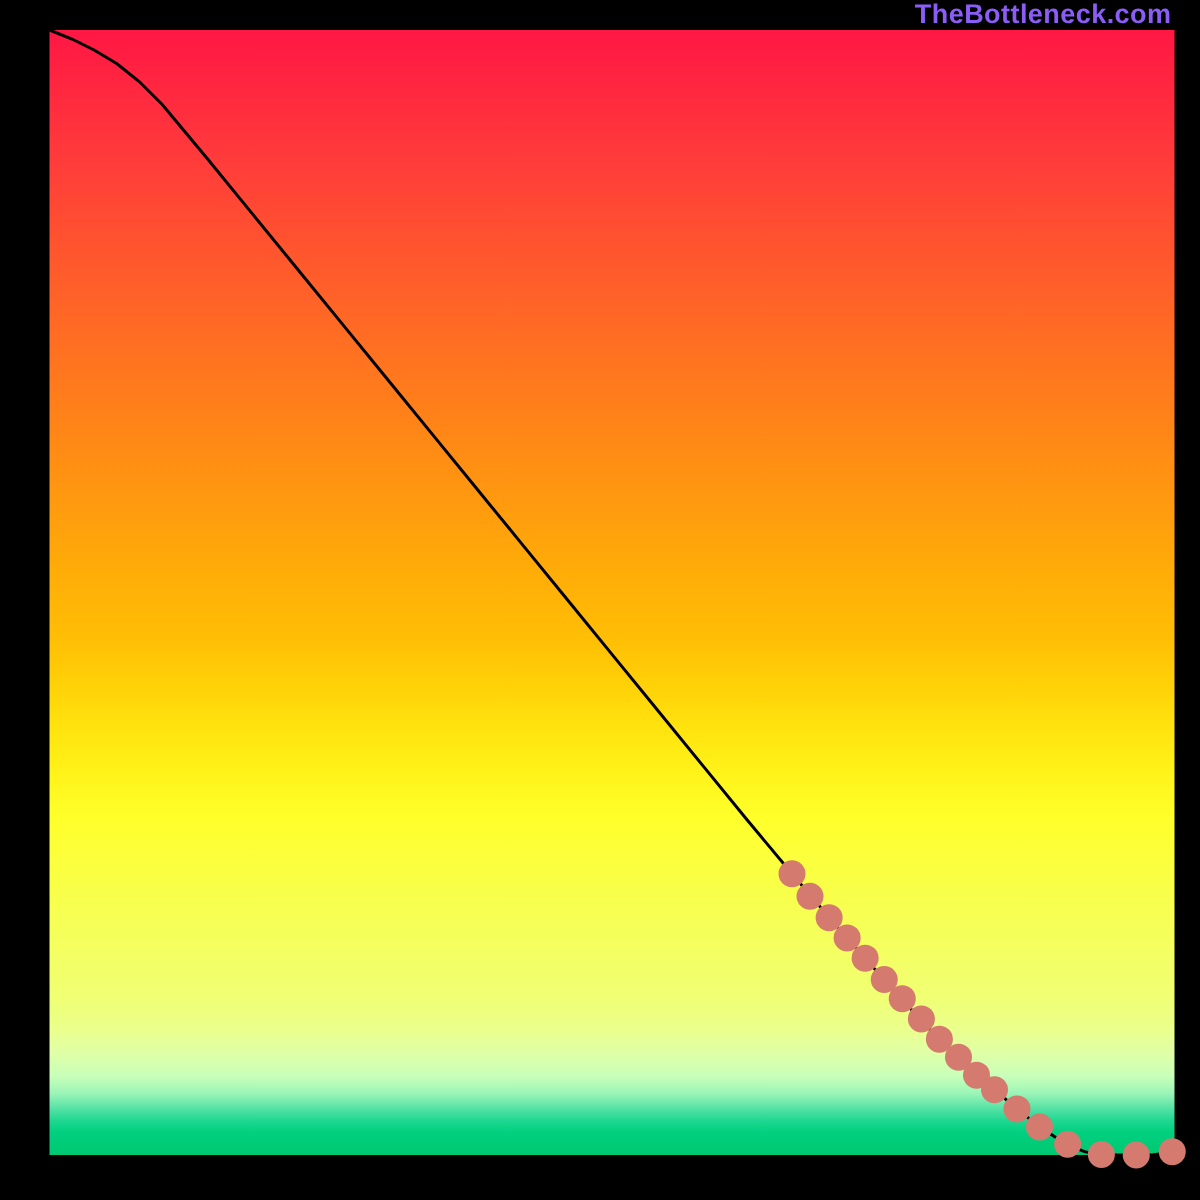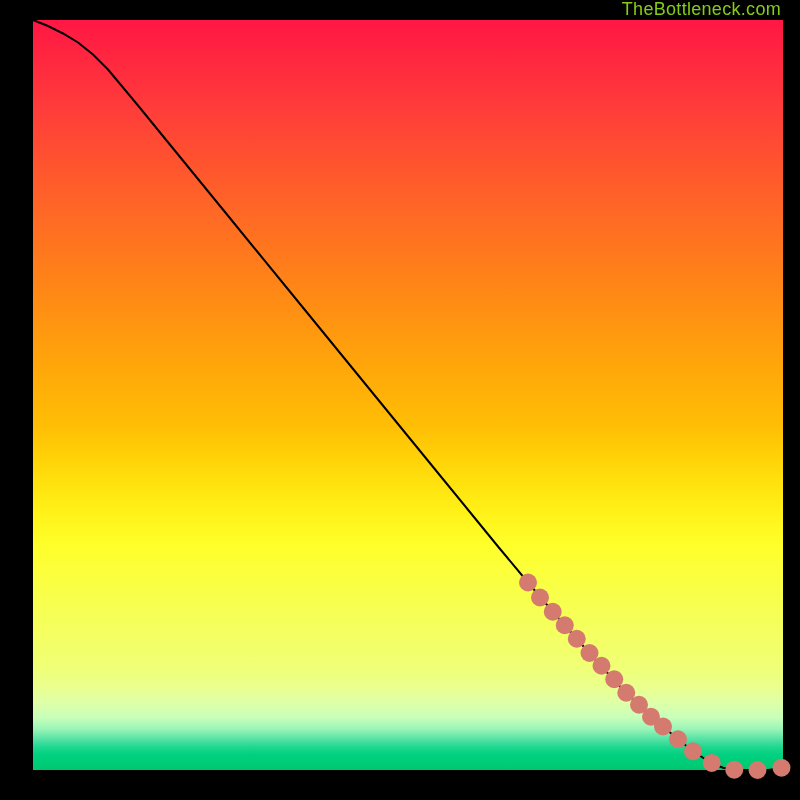--- a/index.html
+++ b/index.html
@@ -49,23 +49,23 @@
       #00d07f 98%,
       #00c870 100%
     );
   }
   .watermark {
     position: absolute;
     top: -1px;
     right: 19px;
     font-family: Arial, Helvetica, sans-serif;
     font-size: 18px;
-    font-weight: 400;
+    font-weight: 700;
     letter-spacing: 0.3px;
-    color: #84cc16;
+    color: #8b5cf6;
     user-select: none;
   }
   svg.curve-layer {
     position: absolute;
     left: 33px;
     top: 20px;
     width: 750px;
     height: 750px;
     overflow: visible;
   }

